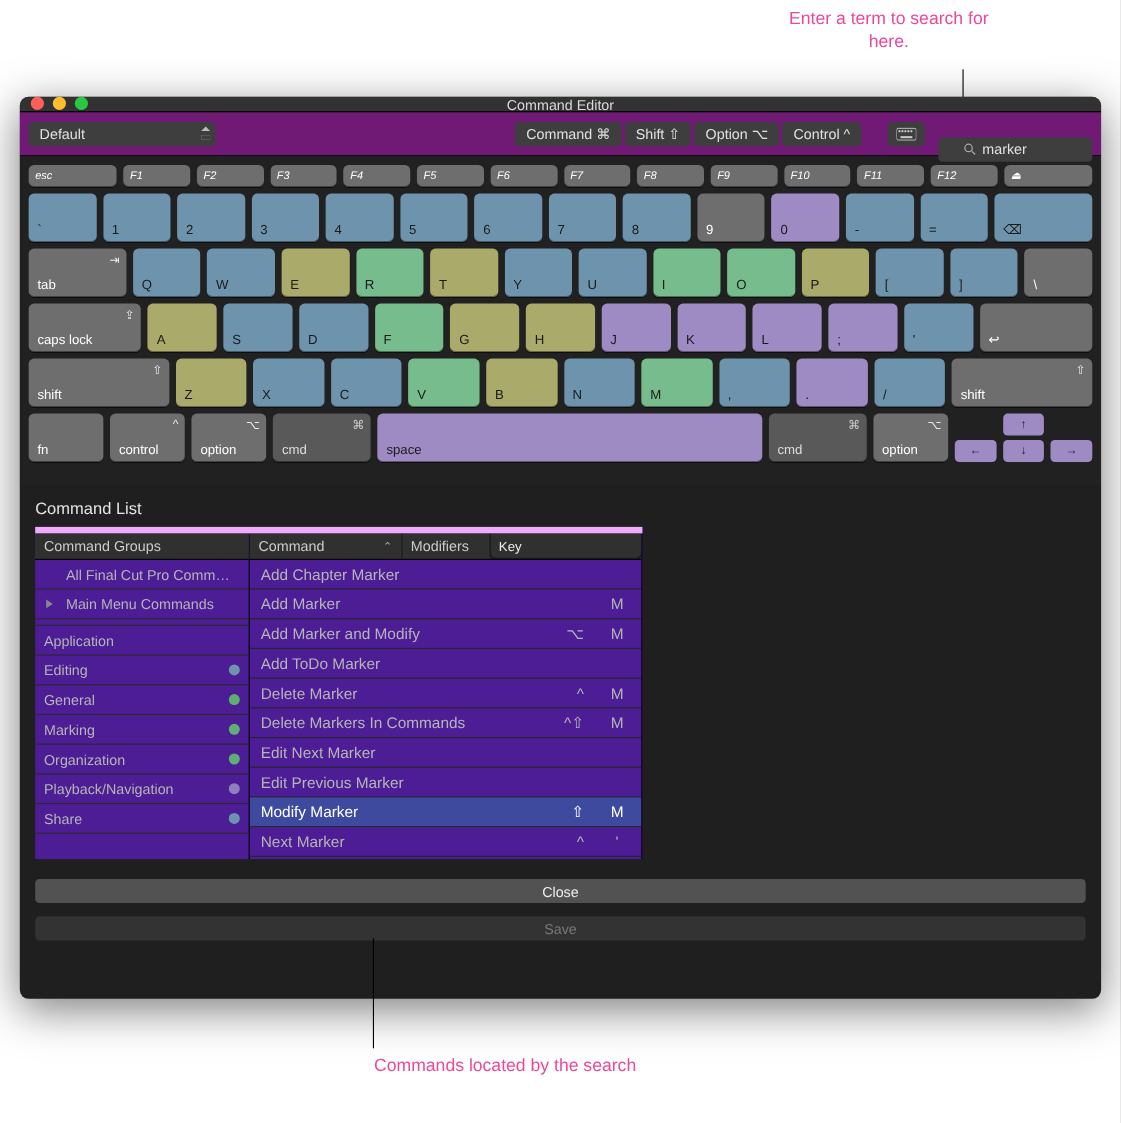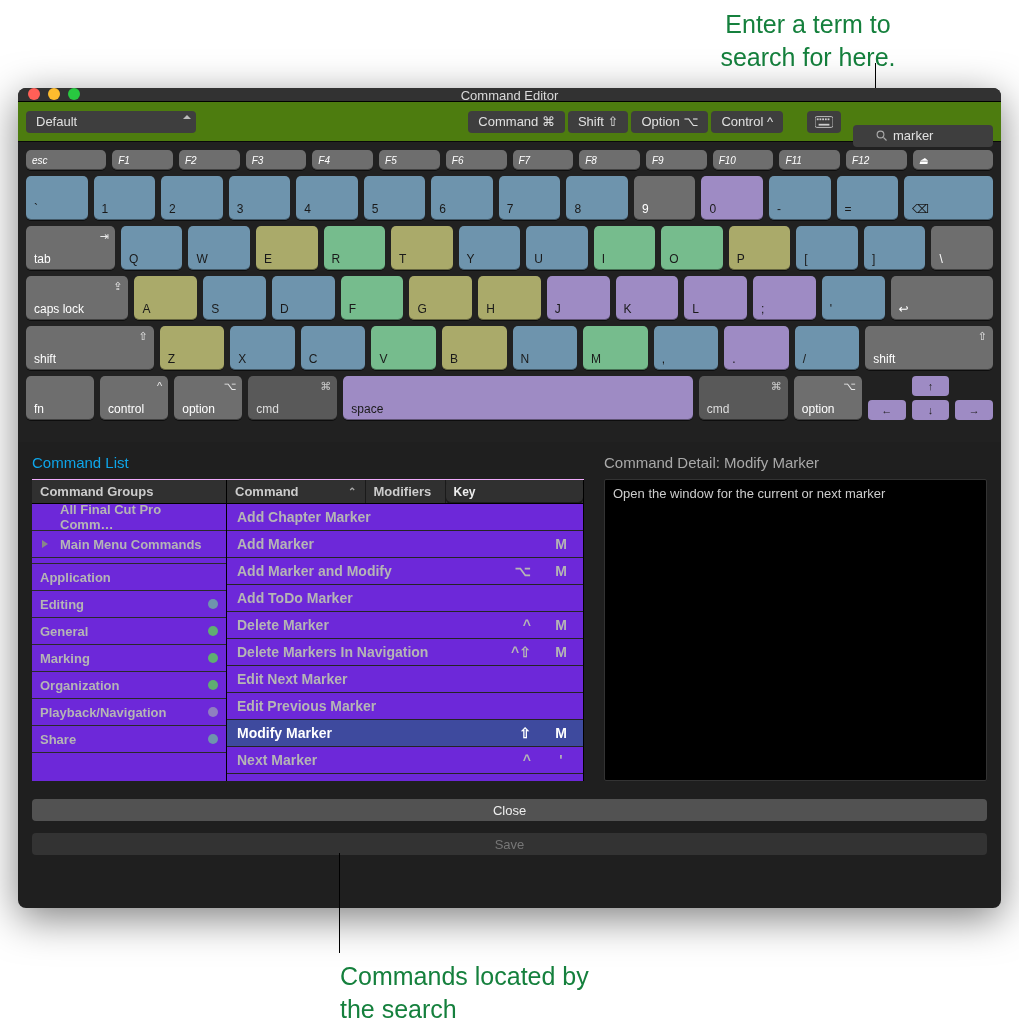--- a/index.html
+++ b/index.html
@@ -8,22 +8,22 @@
   background: #fff;
   width: 1019px;
   height: 1021px;
   position: relative;
   font-size: 13px;
   color: #ccc;
 }
 
 .annotation {
   position: absolute;
-  color: #15803d;
-  font-size: 25px;
+  color: #ec4899;
+  font-size: 16px;
   line-height: 1.3;
 }
 .annotation-top { top: 8px; left: 708px; text-align: center; width: 200px; }
 .annotation-bottom { top: 960px; left: 340px; width: 250px; }
 .callout-line { position: absolute; background: #000; }
 .callout-top { top: 63px; left: 875px; width: 1px; height: 72px; }
 .callout-bottom { top: 853px; left: 339px; width: 1px; height: 100px; }
 
 .window {
   position: absolute;
@@ -45,21 +45,21 @@
 }
 .traffic { display: flex; gap: 8px; padding-left: 10px; }
 .tl { width: 12px; height: 12px; border-radius: 50%; }
 .tl.red { background: #ff5f57; }
 .tl.yellow { background: #febc2e; }
 .tl.green { background: #28c840; }
 .title-text { position: absolute; left: 0; right: 0; text-align: center; color: #d9d9d9; font-size: 13px; font-weight: 500; }
 
 .toolbar {
   height: 40px;
-  background: #4d7c0f;
+  background: #701a75;
   display: flex;
   align-items: center;
   padding: 0 8px;
   gap: 6px;
   border-bottom: 1px solid #0a0a0a;
 }
 .dd {
   background: #3e3e3e;
   height: 22px;
   border-radius: 4px;
@@ -166,29 +166,28 @@
 
 .panels {
   display: flex;
   padding: 12px 14px 0;
   gap: 20px;
 }
 .pane-left { flex: 0 0 552px; }
 .pane-right { flex: 1; }
 
 .section-label {
-  color: #0ea5e9; font-size: 15px; margin-bottom: 8px;
+  color: #e5e5e5; font-size: 15px; margin-bottom: 8px;
 }
 
 .cols {
   display: flex;
-  border-top: 1px solid #f0abfc;
+  border-top: 6px solid #f0abfc;
   height: 302px;
-  background: #6d28d9;
-  font-weight: bold;
+  background: #4c1d95;
 }
 .col {
   border-right: 1px solid #000;
   display: flex; flex-direction: column;
 }
 .col.groups { width: 195px; }
 .col.cmds { flex: 1; }
 .colhdr {
   background: #303030; height: 24px;
   display: flex; align-items: center;
@@ -462,21 +461,21 @@
                 <div class="cc">Add ToDo Marker</div>
                 <div class="cm"></div>
                 <div class="ck"></div>
               </div>
               <div class="crow">
                 <div class="cc">Delete Marker</div>
                 <div class="cm">^</div>
                 <div class="ck">M</div>
               </div>
               <div class="crow">
-                <div class="cc">Delete Markers In Navigation</div>
+                <div class="cc">Delete Markers In Commands</div>
                 <div class="cm">^⇧</div>
                 <div class="ck">M</div>
               </div>
               <div class="crow">
                 <div class="cc">Edit Next Marker</div>
                 <div class="cm"></div>
                 <div class="ck"></div>
               </div>
               <div class="crow">
                 <div class="cc">Edit Previous Marker</div>
@@ -495,24 +494,20 @@
               </div>
               <div class="crow">
                 <div class="cc">Nudge Marker Left</div>
                 <div class="cm">^</div>
                 <div class="ck">,</div>
               </div>
             </div>
         </div>
       </div>
     </div>
-    <div class="pane-right">
-      <div class="detail-hdr">Command Detail: Modify Marker</div>
-      <div class="detail-box">Open the window for the current or next marker</div>
-    </div>
   </div>
 
   <div class="footer">
     <div class="btn">Close</div>
     <div class="btn disabled">Save</div>
   </div>
 
 </div>
 
 <div class="callout-line callout-bottom"></div>

